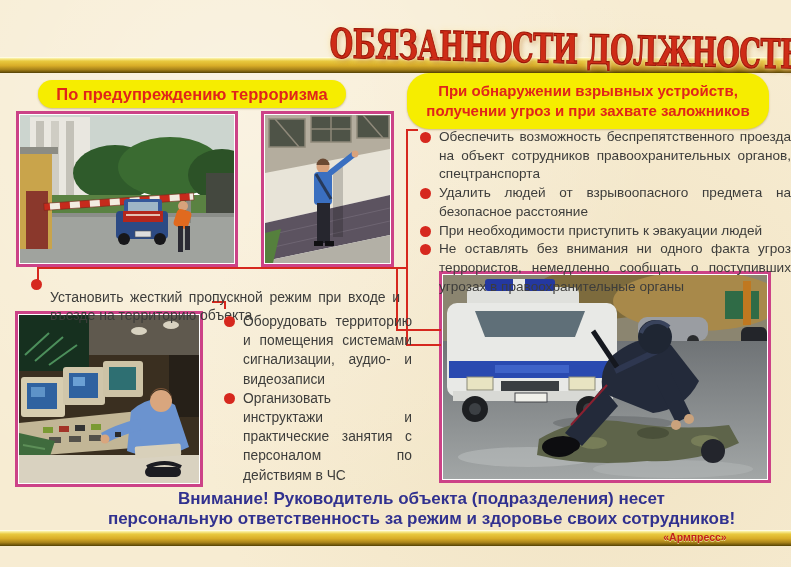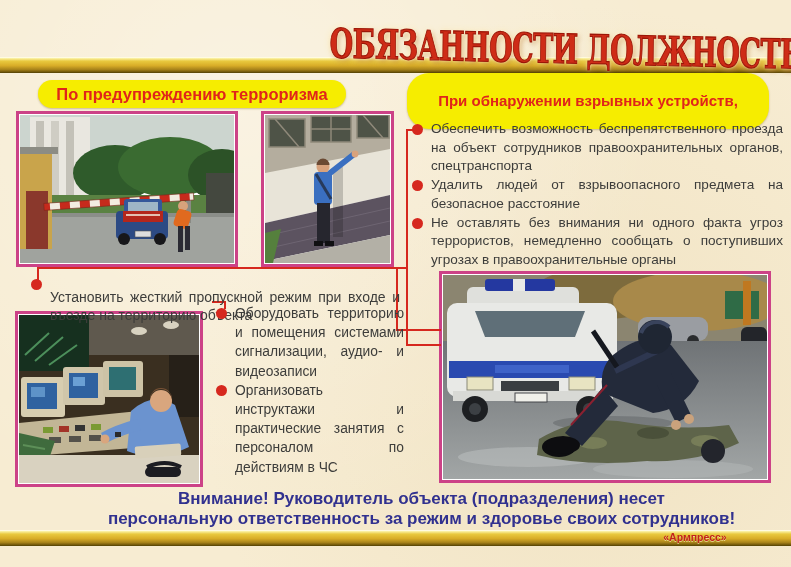--- a/index.html
+++ b/index.html
@@ -48,21 +48,21 @@
   .photo-arrest{left:439px;top:271px;width:332px;height:212px;}
   
   .line{position:absolute;background:#d6281e;}
   .dot{position:absolute;width:11px;height:11px;border-radius:50%;background:#d6281e;}
   
   .copy{color:#3d3d3b;}
   .entry-text{
     position:absolute;left:50px;top:274px;width:350px;
     font-size:14px;line-height:18px;text-align:justify;
   }
-  ul.blist{list-style:none;margin:0;padding:0;position:absolute;}
+  ul.blist{list-style:none;margin:8px;padding:0;position:absolute;}
   ul.blist li{display:flex;}
   ul.blist .dot-i{flex:0 0 11px;width:11px;height:11px;border-radius:50%;background:#d6281e;margin-right:8px;margin-top:4px;}
   .list-left{left:216px;top:304px;width:188px;font-size:13.8px;line-height:19.2px;text-align:justify;}
   .list-left li p{margin:0;width:169px;}
   .list-right{left:412px;top:120px;width:372px;font-size:13.6px;line-height:18.7px;text-align:justify;}
   .list-right li p{margin:0;width:352px;}
   
   .warning{
     position:absolute;left:0;top:489px;width:791px;text-align:center;
     color:#31318f;font-weight:bold;font-size:17px;line-height:19.5px;margin-left:26px;
@@ -82,20 +82,21 @@
   <div class="gold-strip strip-bottom"></div>
 
   <div class="title">ОБЯЗАННОСТИ ДОЛЖНОСТНЫХ ЛИЦ</div>
 
   <div class="pill pill-left">
     <span>По предупреждению терроризма</span>
   </div>
 
   <div class="pill pill-right">
     <span>При обнаружении взрывных устройств,</span>
+    <span>получении угроз и при захвате заложников</span>
   </div>
 
   <div class="photo photo-checkpoint">
     <svg viewBox="0 0 214 148" preserveAspectRatio="none">
       <rect x="0" y="0" width="214" height="78" fill="#ccd5cf"></rect>
       <rect x="10" y="2" width="60" height="88" fill="#e9e7e0"></rect>
       <rect x="16" y="6" width="8" height="80" fill="#c3c1b8"></rect>
       <rect x="31" y="6" width="8" height="80" fill="#cfcdc4"></rect>
       <rect x="46" y="6" width="8" height="80" fill="#c3c1b8"></rect>
       <ellipse cx="95" cy="58" rx="42" ry="28" fill="#2f5b2b"></ellipse>
@@ -290,20 +291,24 @@
     <li>
       <span class="dot-i"></span>
       <p>Обеспечить возможность беспрепятственного проезда на объект сотрудников правоохранительных органов, спецтранспорта</p>
     </li>
     <li>
       <span class="dot-i"></span>
       <p>Удалить людей от взрывоопасного предмета на безопасное расстояние</p>
     </li>
     <li>
       <span class="dot-i"></span>
+      <p>При необходимости приступить к эвакуации людей</p>
+    </li>
+    <li>
+      <span class="dot-i"></span>
       <p>Не оставлять без внимания ни одного факта угроз террористов, немедленно сообщать о поступивших угрозах в правоохранительные органы</p>
     </li>
   </ul>
 
   <div class="warning">
     <div>Внимание! Руководитель объекта (подразделения) несет</div>
     <div>персональную ответственность за режим и здоровье своих сотрудников!</div>
   </div>
 
   <div class="publisher">«Армпресс»</div>

